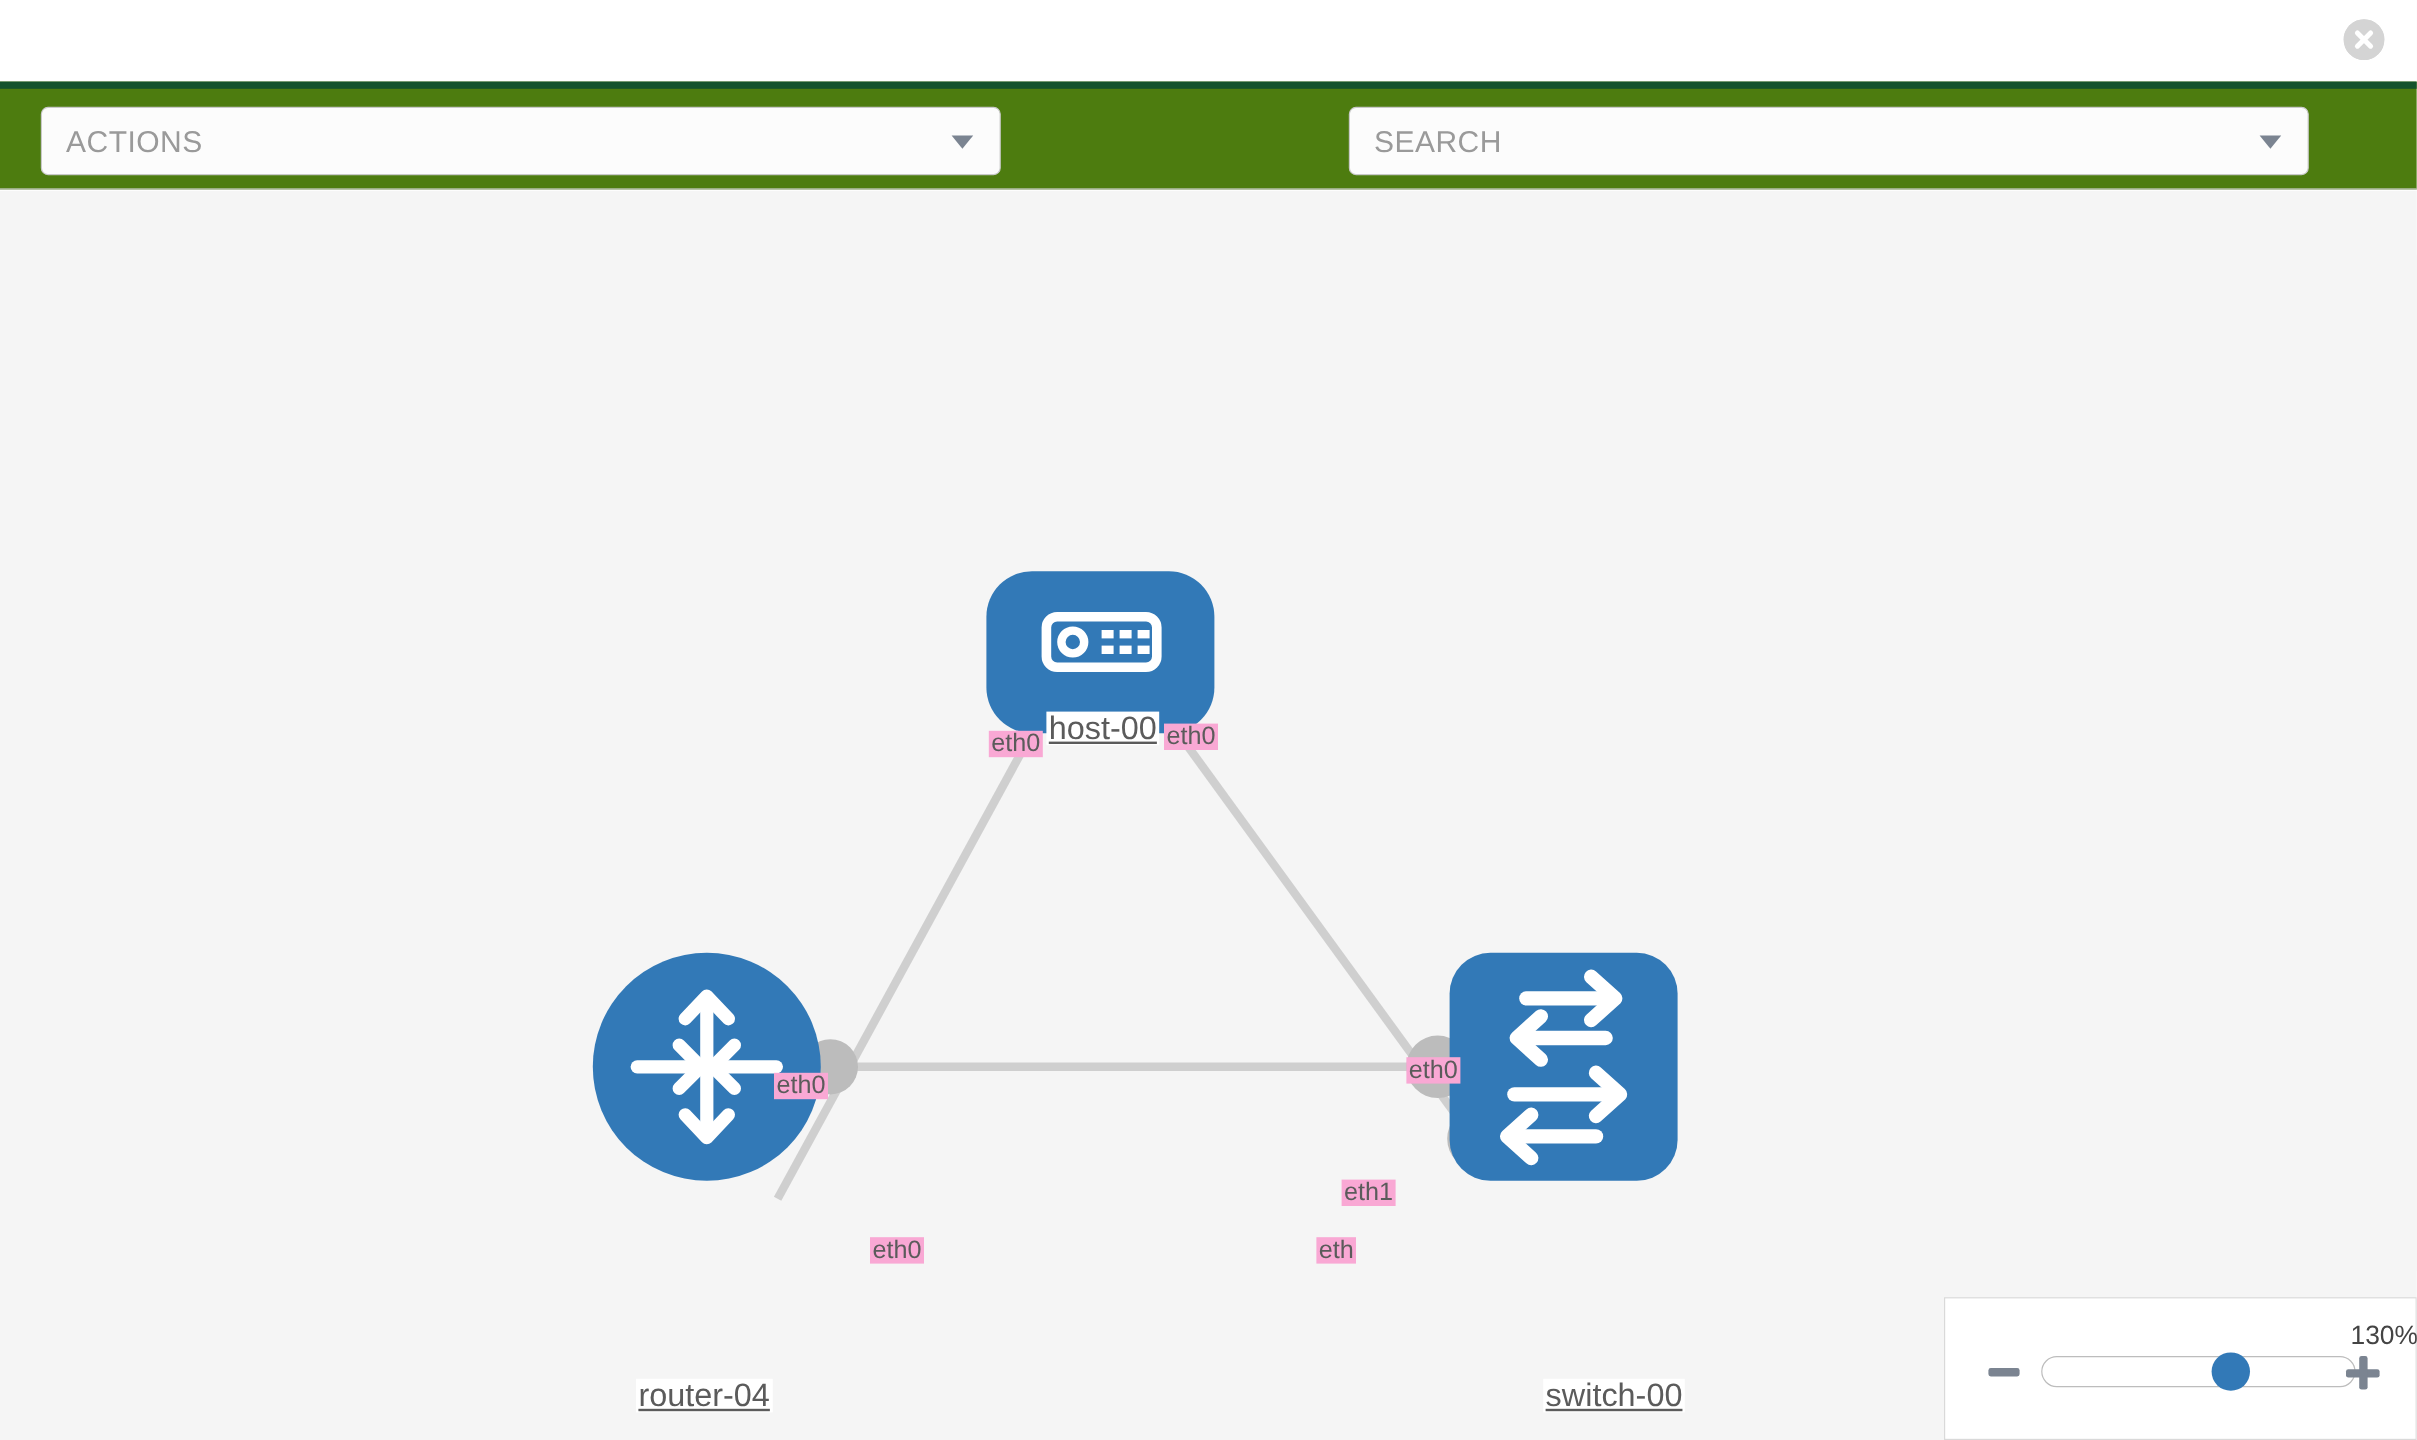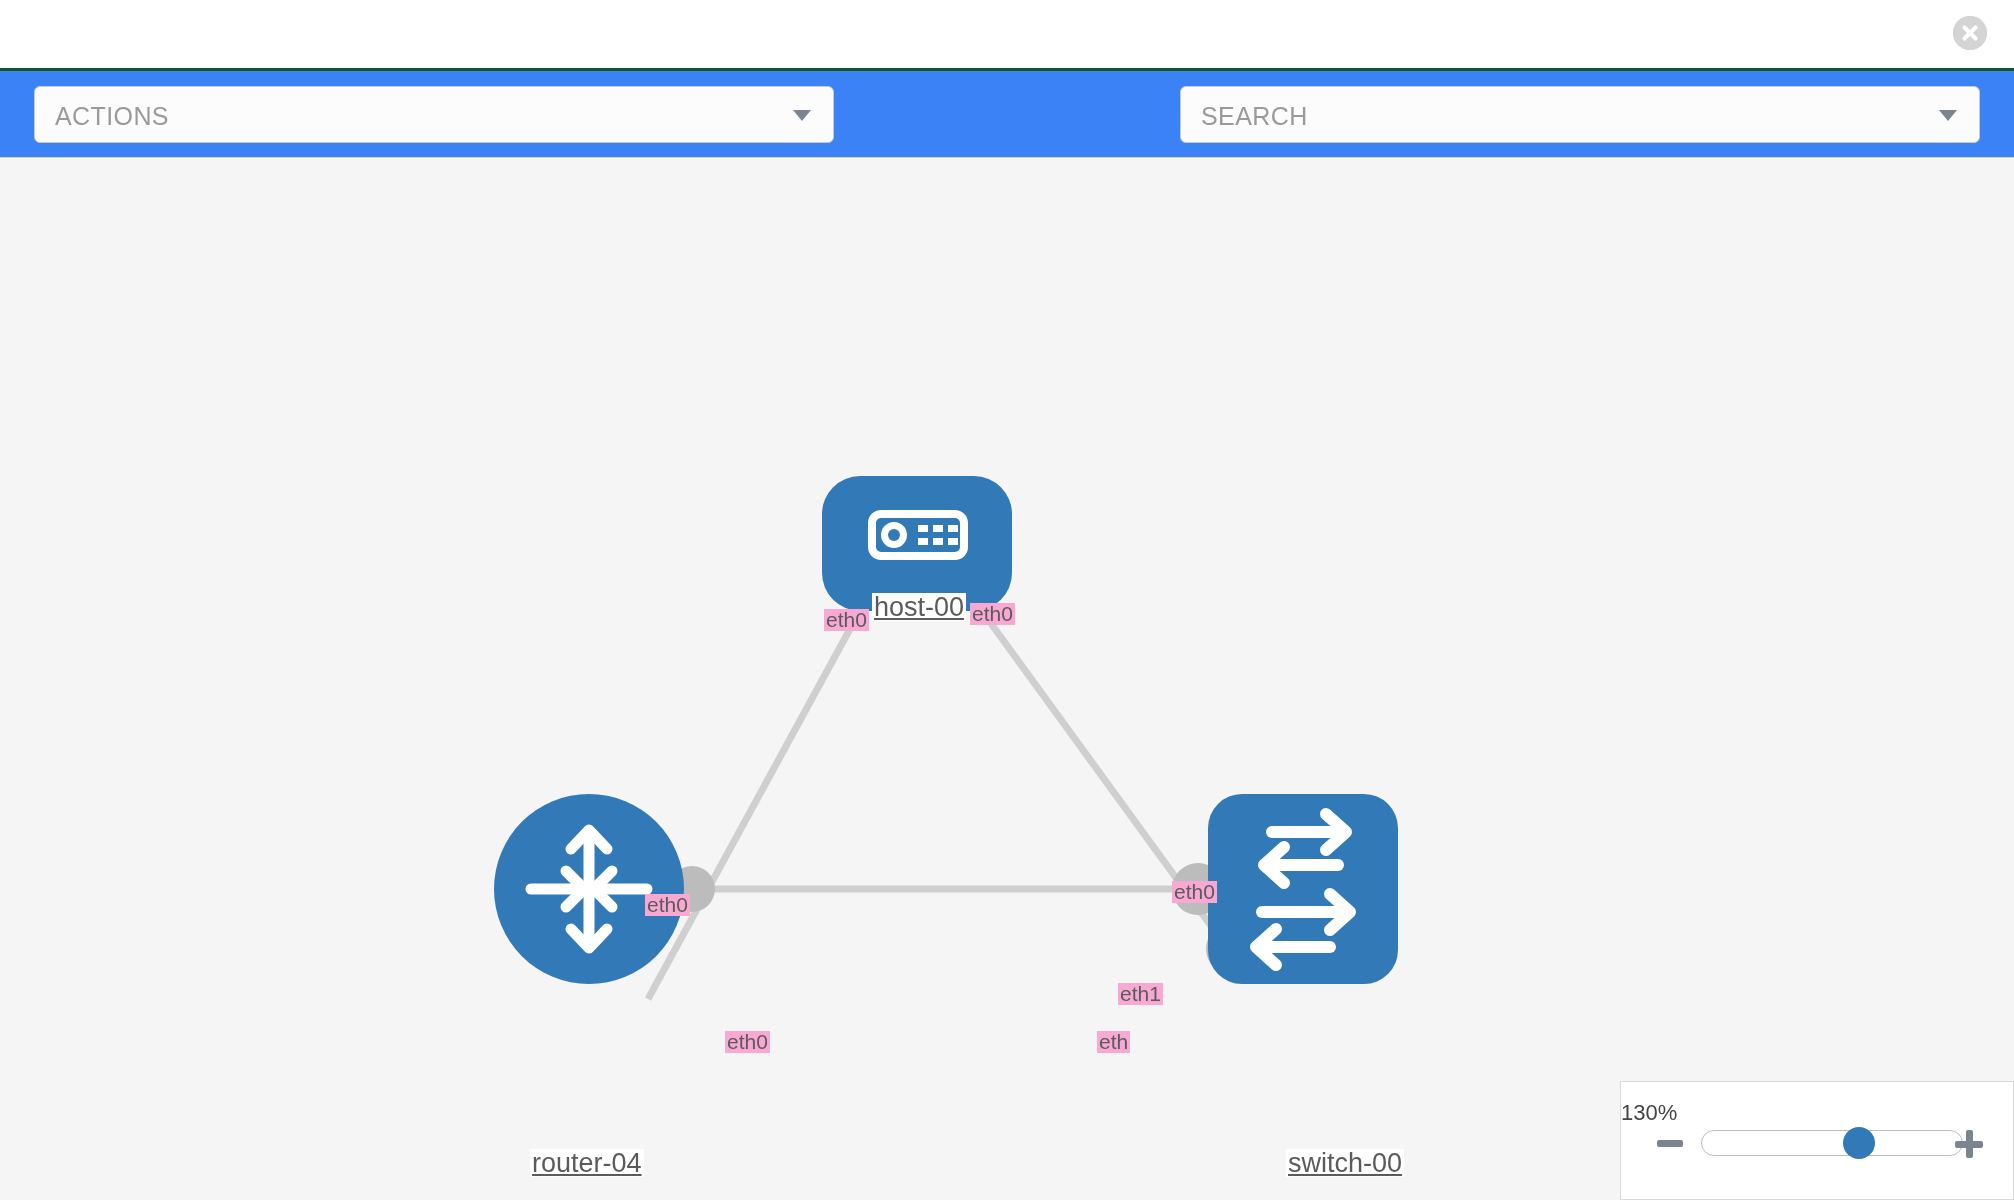--- a/index.html
+++ b/index.html
@@ -45,22 +45,22 @@
     cursor: pointer;
   }
   .close-btn svg { display: block; }
 
   
   .toolbar {
     position: absolute;
     left: 0; top: 68px;
     width: 2014px;
     height: 90px;
-    background: #3b82f6;
-    border-top: 3px solid #14532d;
+    background: #4d7c0f;
+    border-top: 6px solid #14532d;
     border-bottom: 1px solid #d0d0d0;
     box-sizing: border-box;
   }
   .actions-select {
     position: absolute;
     left: 34px;
     top: 15px;
     width: 800px;
     height: 57px;
     background: #fcfcfc;
@@ -92,21 +92,21 @@
     width: 46px;
     height: 46px;
     cursor: pointer;
   }
   .tool-icon svg { display: block; }
   #wrench-ic { left: 1040px; top: 92px; }
   #key-ic    { left: 1111px; top: 92px; }
 
   .search-box {
     position: absolute;
-    left: 1180px;
+    left: 1124px;
     top: 15px;
     width: 800px;
     height: 57px;
     background: #fcfcfc;
     border: 1px solid #c9c9c9;
     border-radius: 6px;
     box-sizing: border-box;
     cursor: text;
   }
   .search-box .label {
@@ -164,21 +164,21 @@
     height: 119px;
     background: #ffffff;
     border: 1px solid #d9d9d9;
     box-sizing: border-box;
   }
   .zoom-value {
     position: absolute;
     left: 0;
     top: 18px;
     width: 394px;
-    text-align: left;
+    text-align: right;
     font-size: 22px;
     color: #444444;
   }
   .zoom-minus {
     position: absolute;
     left: 36px;
     top: 58px;
     width: 26px;
     height: 7px;
     background: #7b8491;

